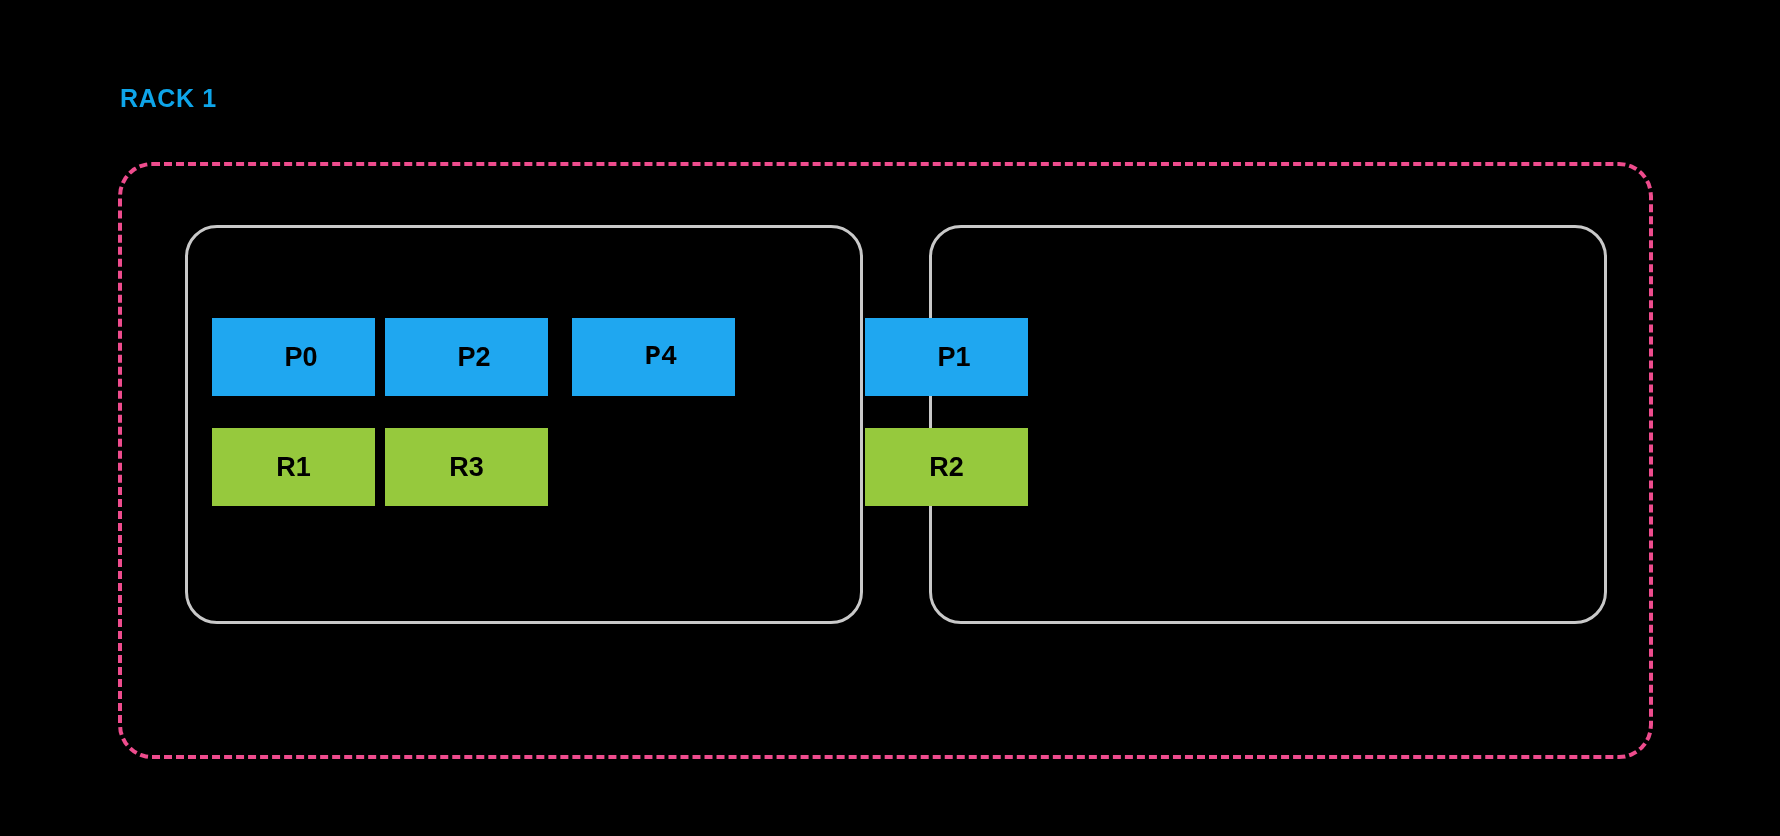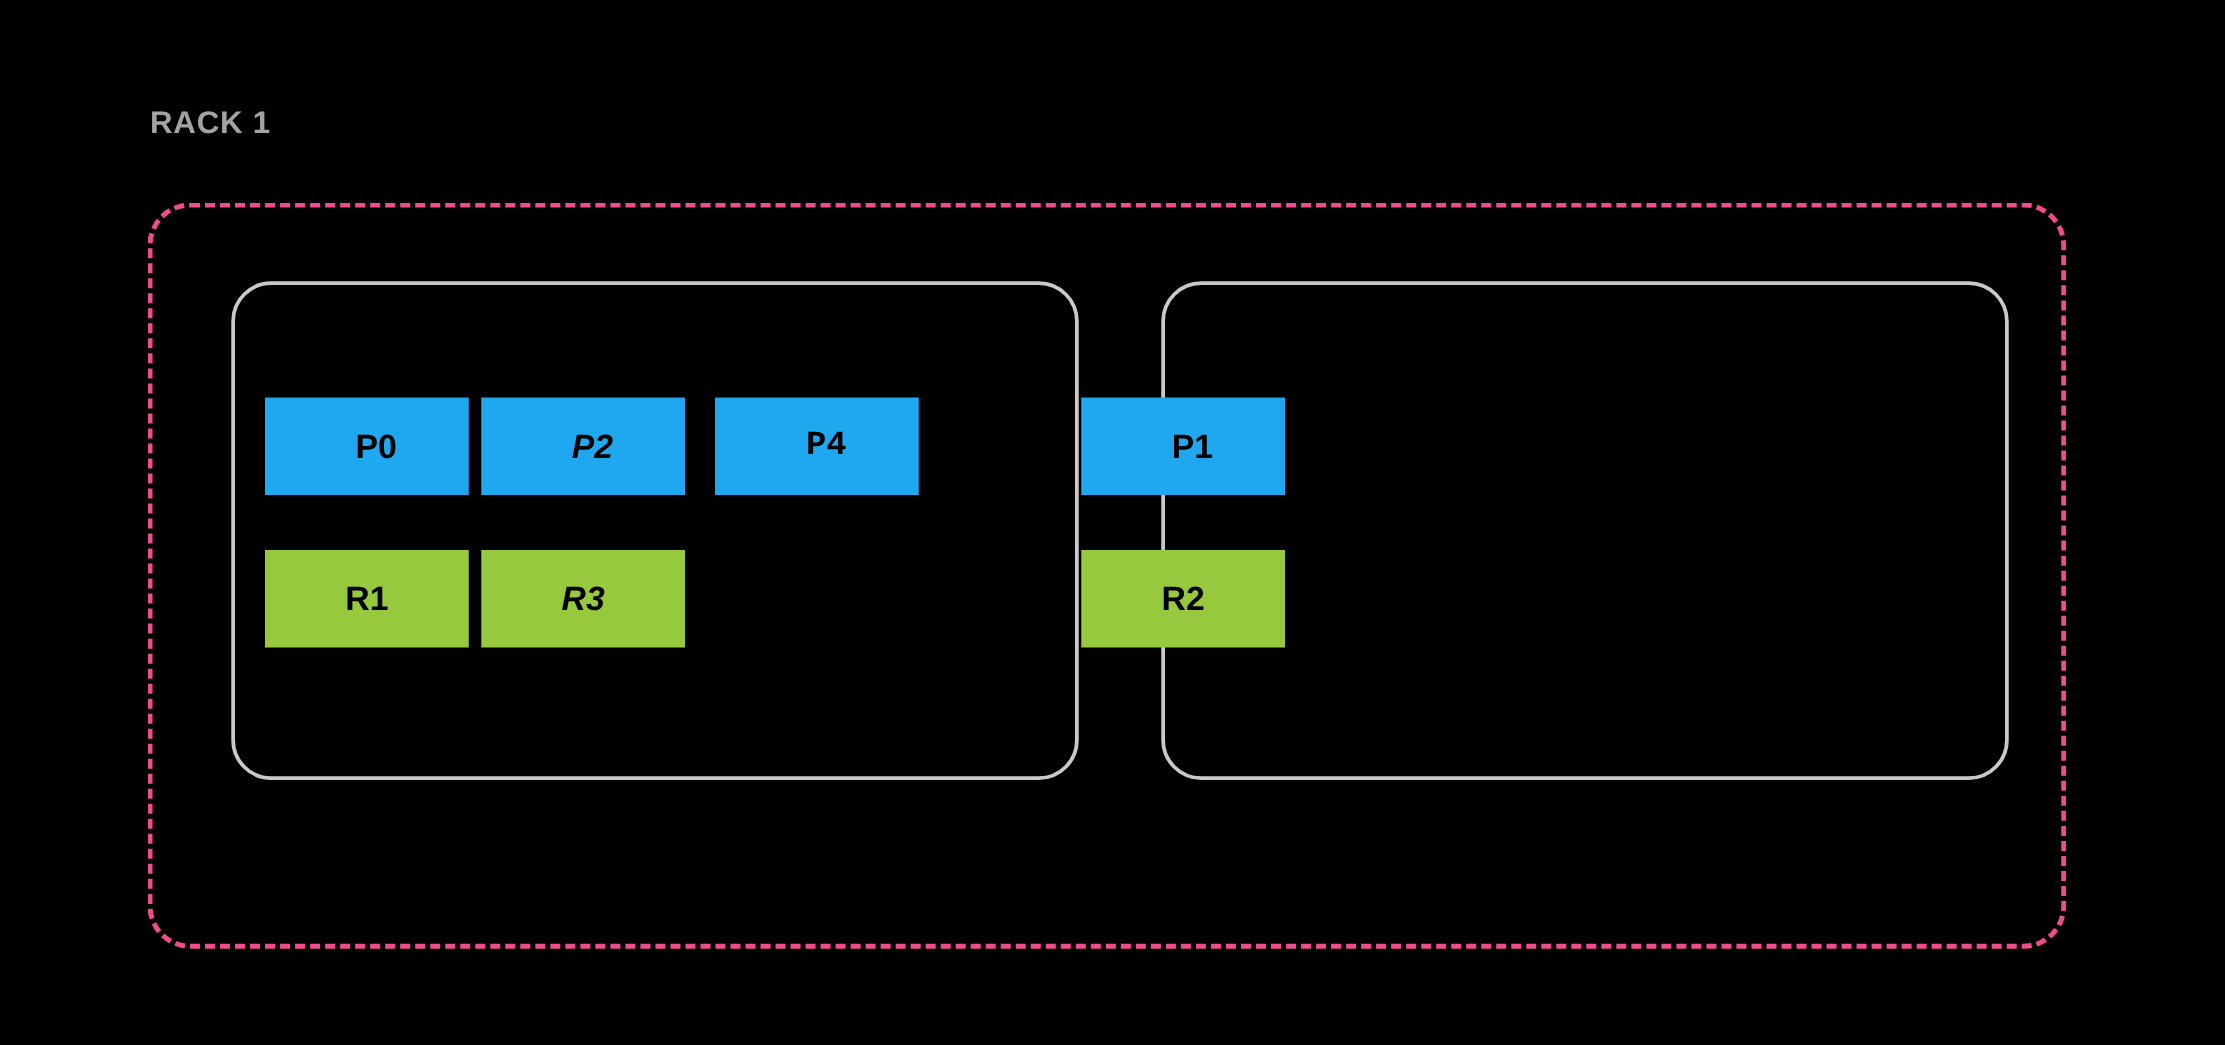--- a/index.html
+++ b/index.html
@@ -19,21 +19,21 @@
   }
 
   
   .rack-label {
     position: absolute;
     left: 120px;
     top: 86px;
     font-size: 25px;
     font-weight: bold;
     letter-spacing: 0.6px;
-    color: #a3a3a3;
+    color: #0ea5e9;
     line-height: 1;
     white-space: nowrap;
   }
 
   
   .rack-boundary {
     position: absolute;
     left: 118px;
     top: 162px;
     width: 1535px;
@@ -71,25 +71,25 @@
     font-weight: bold;
     color: #000000;
     line-height: 1;
     user-select: none;
   }
   .shard.primary { background: #1FA7F0; }
   .shard.replica { background: #96C93D; }
 
   
   .row-top    { top: 318px; padding-left: 15px; }
-  .row-bottom { top: 440px; }
+  .row-bottom { top: 428px; }
 
   
   .col-l0 { left: 212px; }
-  .col-l1 { left: 385px; font-style: italic; }
+  .col-l1 { left: 385px; }
   .col-l2 { left: 572px; font-family: Liberation Mono, monospace; }
 
   
   .col-r0 { left: 865px; text-align: center; }
   .col-r1 { left: 1038px; }
   .col-r2 { left: 1212px; }
 </style>
 </head>
 <body>
 

